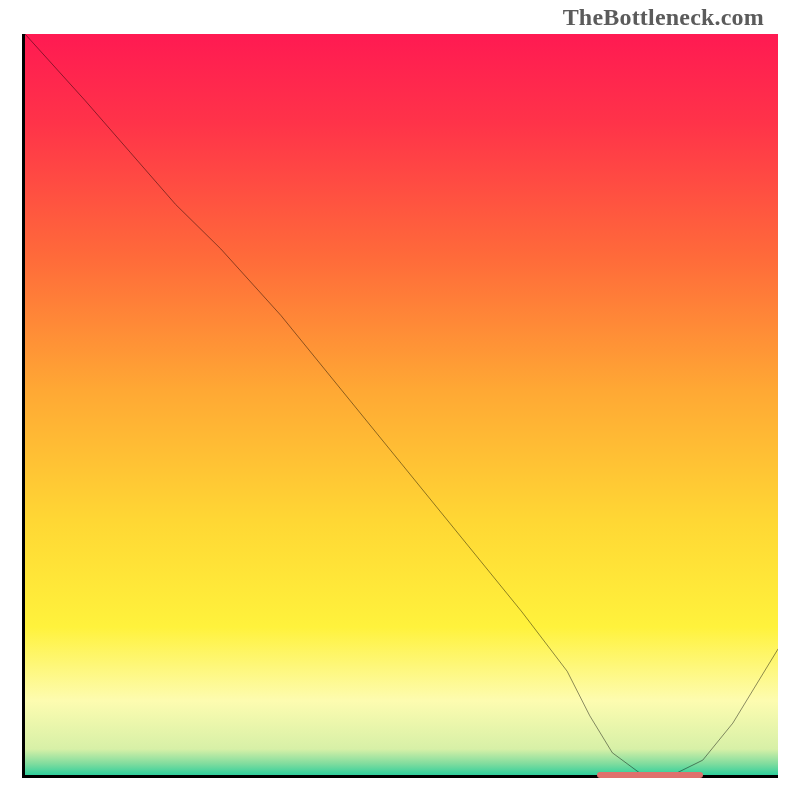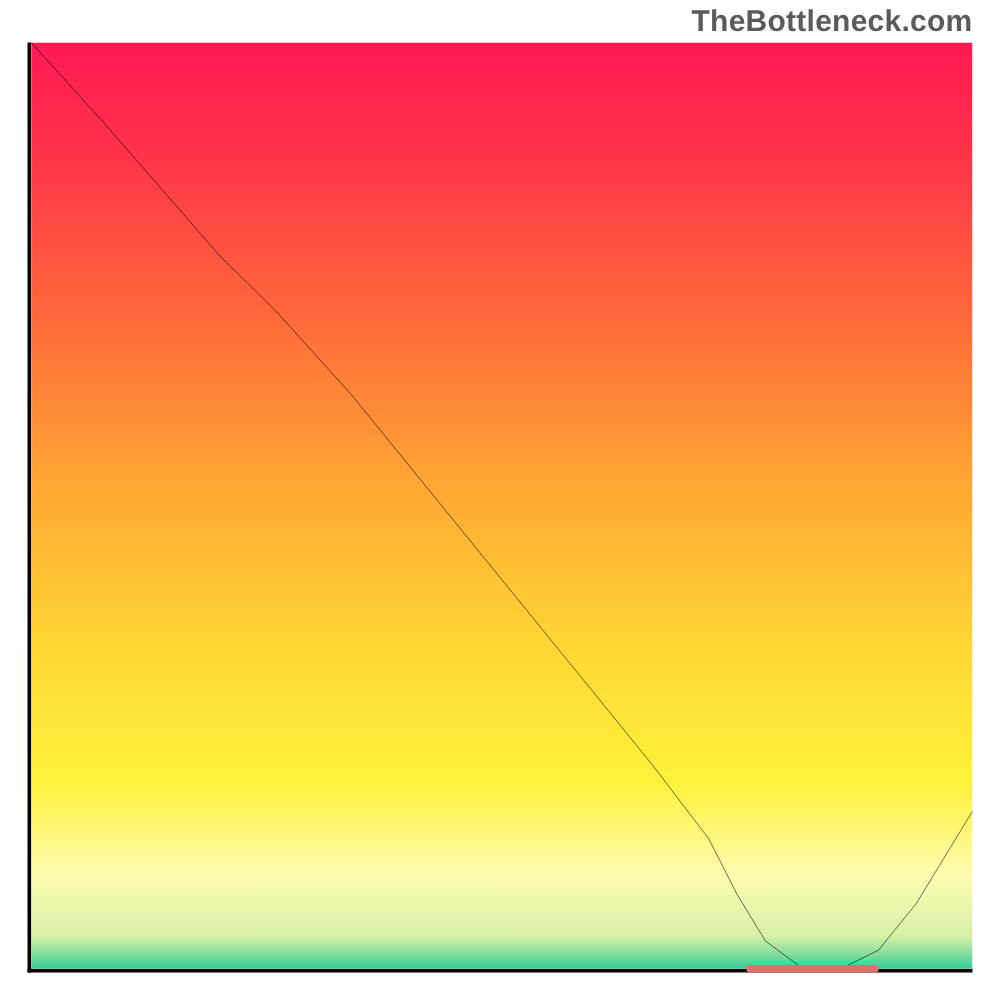--- a/index.html
+++ b/index.html
@@ -11,22 +11,22 @@
     background: #fff;
   }
   .stage {
     position: relative;
     width: 800px;
     height: 800px;
   }
   .watermark {
     position: absolute;
     top: 4px;
-    right: 22px;
-    font-family: Liberation Sans, sans-serif;
+    right: 36px;
+    font-family: Liberation Serif, serif;
     font-size: 24px;
     font-weight: 600;
     color: #5b5b5b;
     letter-spacing: 0.2px;
     text-align: center;
   }
   .plot-area {
     position: absolute;
     left: 22px;
     top: 34px;

